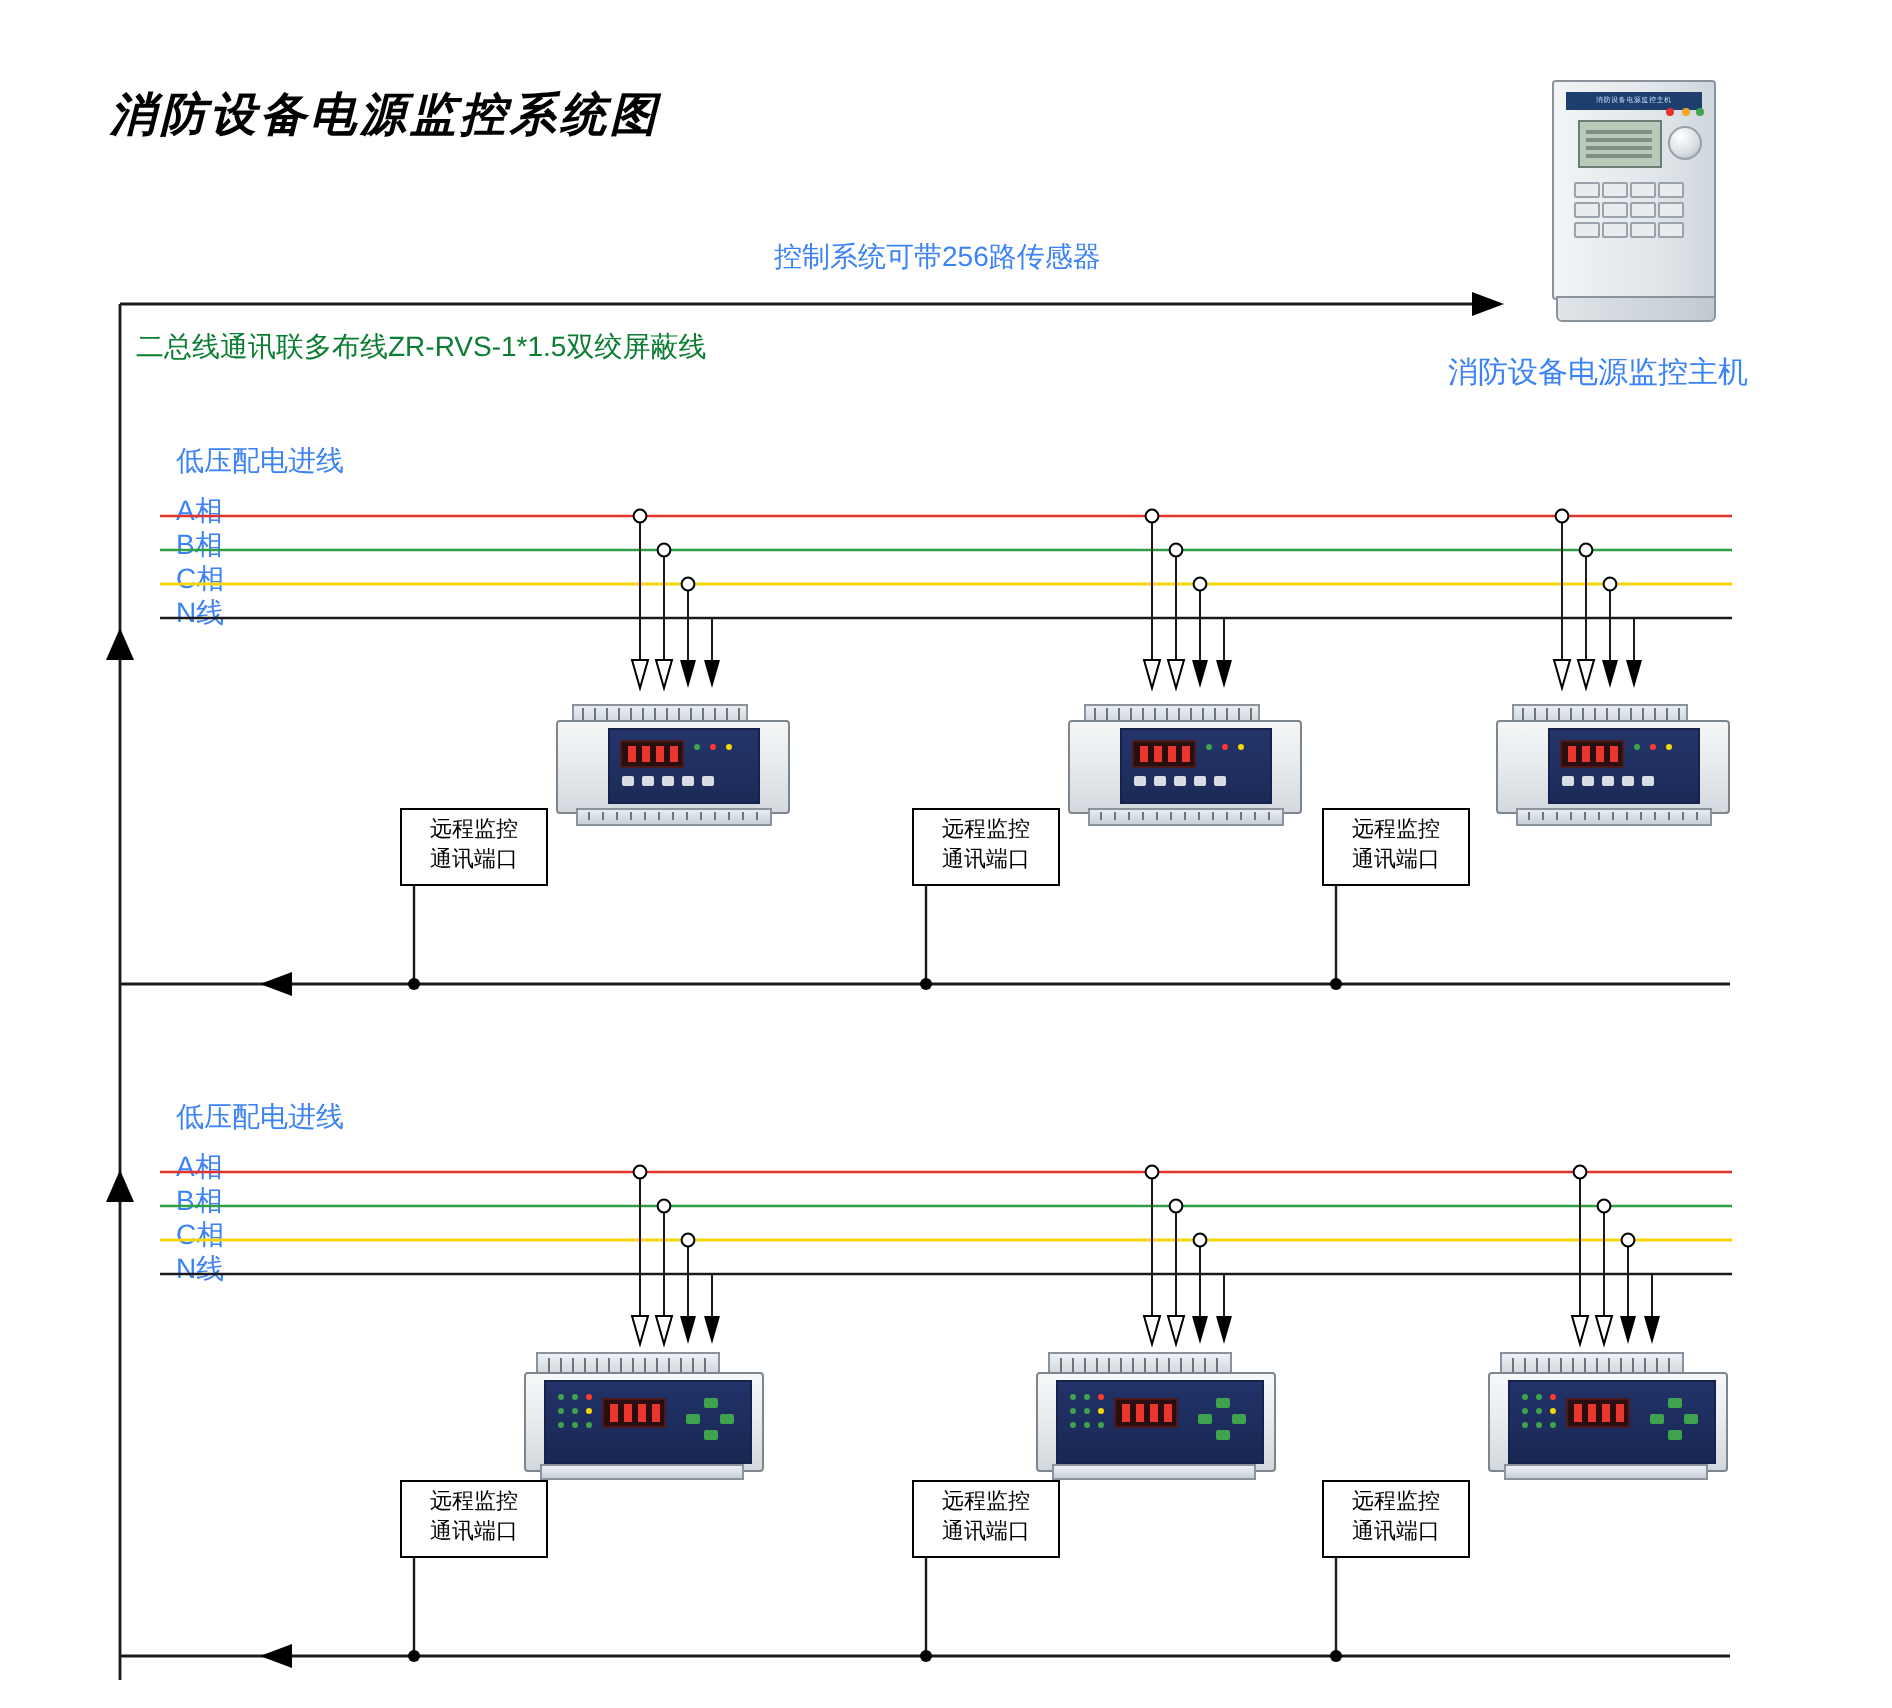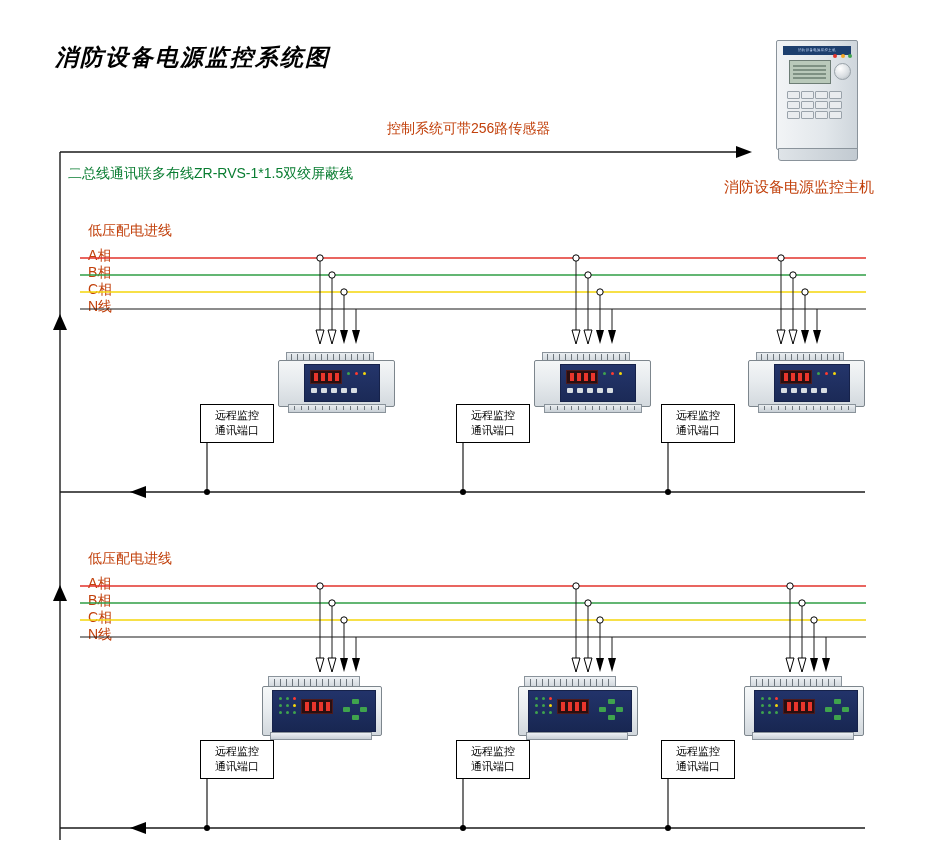--- a/index.html
+++ b/index.html
@@ -29,21 +29,21 @@
     font-style: italic;
     letter-spacing: 2px;
     font-family: "DejaVu Sans", sans-serif;
     color: #000;
     white-space: nowrap;
   }
 
   
   .lbl {
     font-size: 14px;
-    color: #c2410c;
+    color: #3b82f6;
     white-space: nowrap;
     line-height: 1.25;
   }
   .lbl.green { color: #0a7d32; }
   .lbl.big { font-size: 15px; }
 
   
   .portbox {
     border: 1px solid #000;
     background: #fff;

